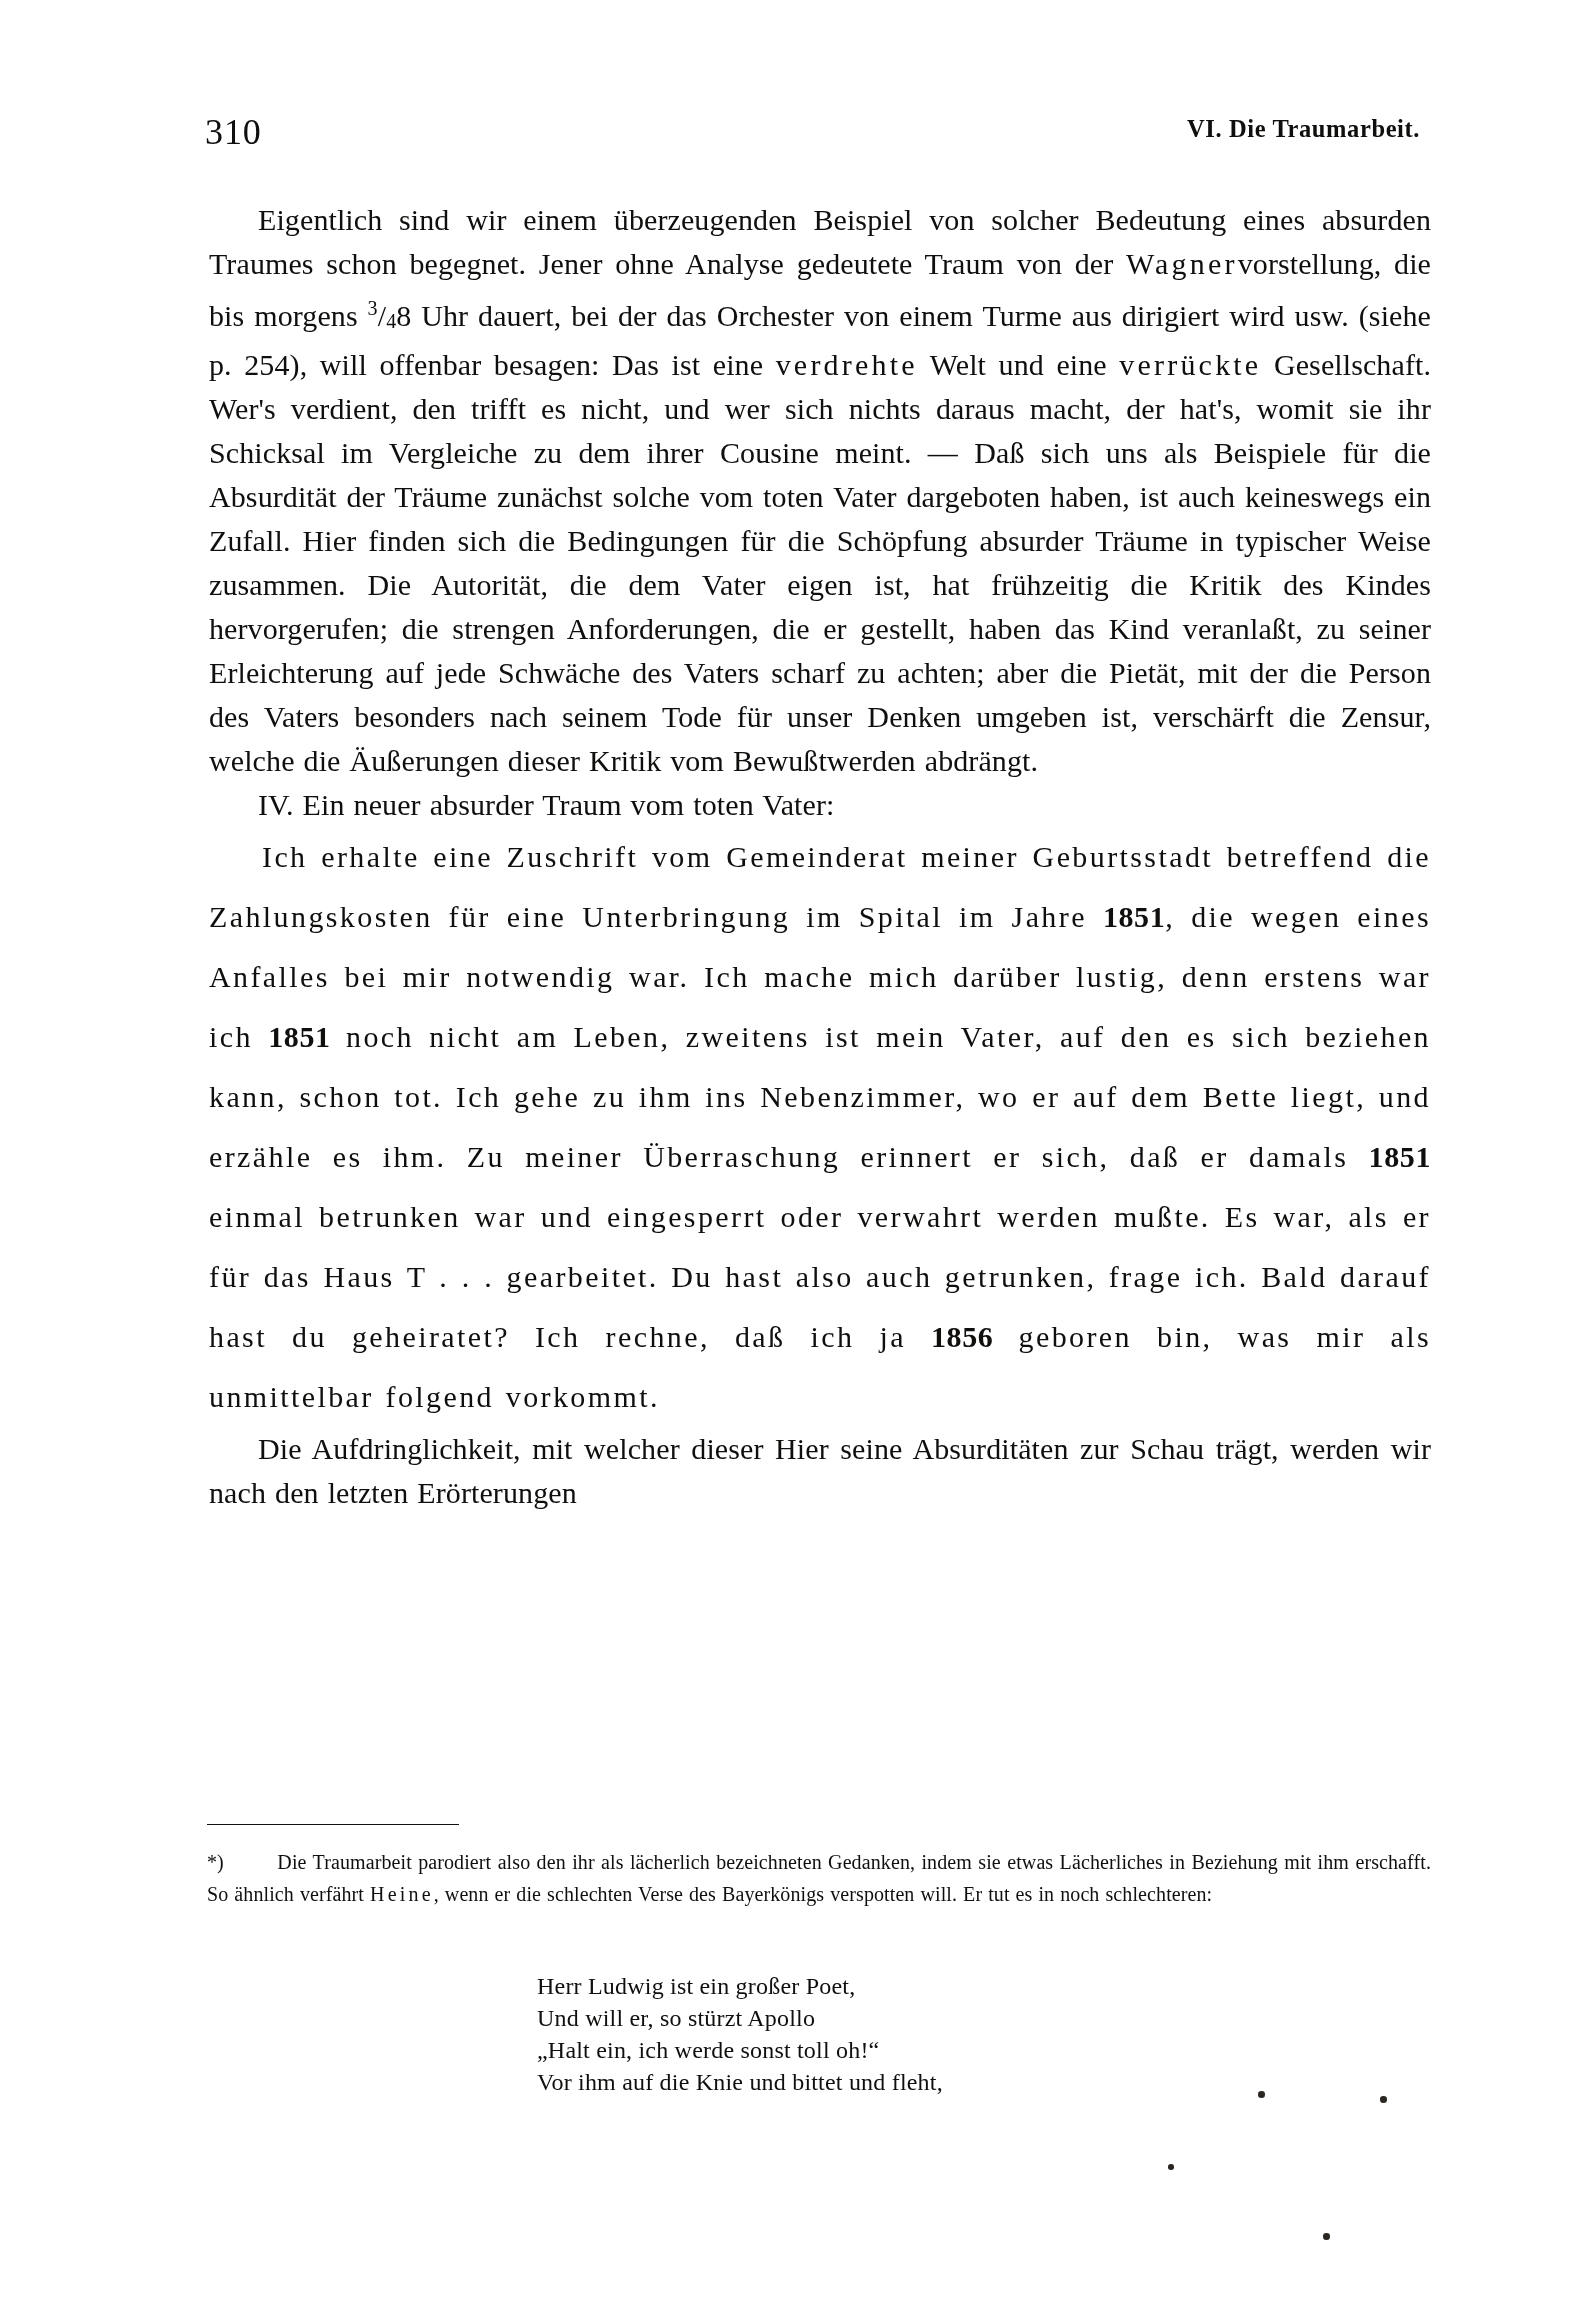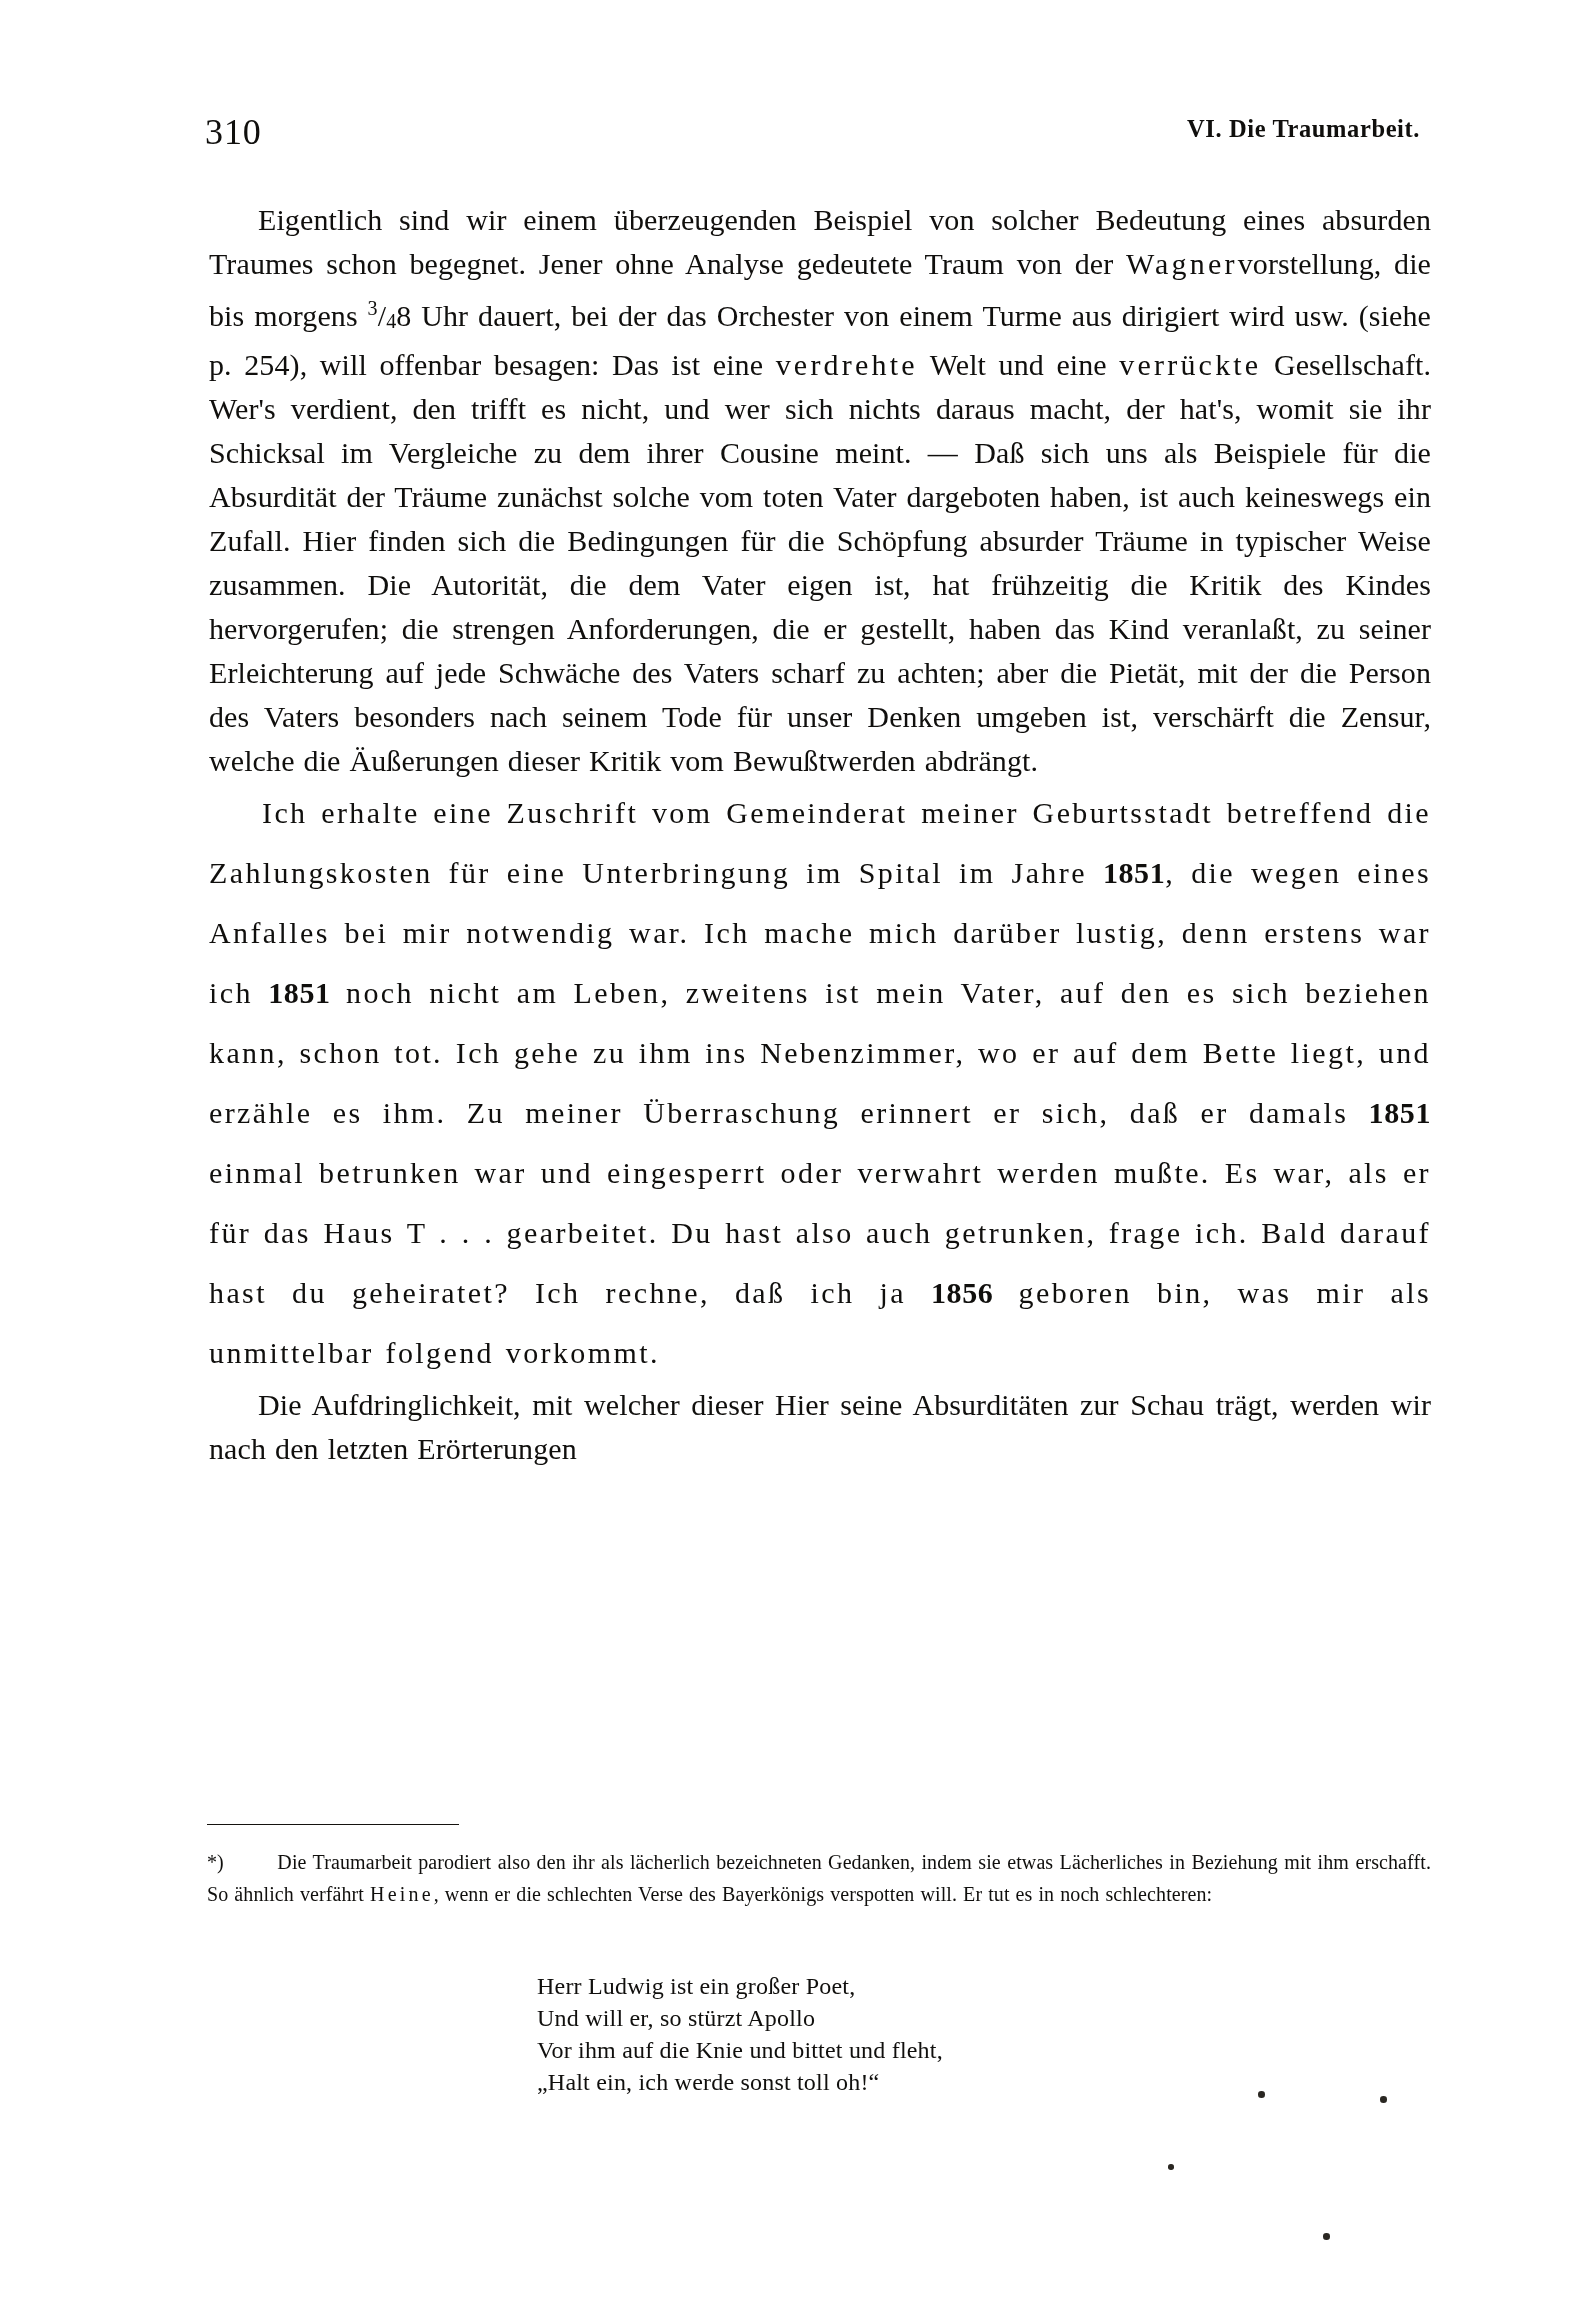--- a/index.html
+++ b/index.html
@@ -139,33 +139,34 @@
 
 <div class="page">
 
   <div class="header">
     <div class="folio">310</div>
     <div class="running-title">VI. Die Traumarbeit.</div>
   </div>
 
   <div class="body-block">
     <p class="bodytext indent" id="p2">Eigentlich sind wir einem überzeugenden Beispiel von solcher Bedeutung eines absurden Traumes schon begegnet. Jener ohne Analyse gedeutete Traum von der <span class="sp">Wagner</span>vorstellung, die bis morgens <span class="frac"><sup>3</sup>/<sub>4</sub>8</span> Uhr dauert, bei der das Orchester von einem Turme aus dirigiert wird usw. (siehe p. 254), will offenbar besagen: Das ist eine <span class="sp">verdrehte</span> Welt und eine <span class="sp">verrückte</span> Gesellschaft. Wer's verdient, den trifft es nicht, und wer sich nichts daraus macht, der hat's, womit sie ihr Schicksal im Vergleiche zu dem ihrer Cousine meint. — Daß sich uns als Beispiele für die Absurdität der Träume zunächst solche vom toten Vater dargeboten haben, ist auch keineswegs ein Zufall. Hier finden sich die Bedingungen für die Schöpfung absurder Träume in typischer Weise zusammen. Die Autorität, die dem Vater eigen ist, hat frühzeitig die Kritik des Kindes hervorgerufen; die strengen Anforderungen, die er gestellt, haben das Kind veranlaßt, zu seiner Erleichterung auf jede Schwäche des Vaters scharf zu achten; aber die Pietät, mit der die Person des Vaters besonders nach seinem Tode für unser Denken umgeben ist, verschärft die Zensur, welche die Äußerungen dieser Kritik vom Bewußtwerden abdrängt.</p>
+    <p class="bodytext indent" id="p3">IV. Ein neuer absurder Traum vom toten Vater:</p>
     <p class="dream" id="dream">Ich erhalte eine Zuschrift vom Gemeinderat meiner Geburtsstadt betreffend die Zahlungskosten für eine Unterbringung im Spital im Jahre <b>1851</b>, die wegen eines Anfalles bei mir notwendig war. Ich mache mich darüber lustig, denn erstens war ich <b>1851</b> noch nicht am Leben, zweitens ist mein Vater, auf den es sich beziehen kann, schon tot. Ich gehe zu ihm ins Nebenzimmer, wo er auf dem Bette liegt, und erzähle es ihm. Zu meiner Überraschung erinnert er sich, daß er damals <b>1851</b> einmal betrunken war und eingesperrt oder verwahrt werden mußte. Es war, als er für das Haus T . . . gearbeitet. Du hast also auch getrunken, frage ich. Bald darauf hast du geheiratet? Ich rechne, daß ich ja <b>1856</b> geboren bin, was mir als unmittelbar folgend vorkommt.</p>
     <p class="bodytext indent" id="p4">Die Aufdringlichkeit, mit welcher dieser Hier seine Absurditäten zur Schau trägt, werden wir nach den letzten Erörterungen</p>
   </div>
 
   <div class="fnrule"></div>
 
   <div class="footnote" id="fn"><span class="fnmark">*)</span> Die Traumarbeit parodiert also den ihr als lächerlich bezeichneten Gedanken, indem sie etwas Lächerliches in Beziehung mit ihm erschafft. So ähnlich verfährt <span class="sp">Heine</span>, wenn er die schlechten Verse des Bayerkönigs verspotten will. Er tut es in noch schlechteren:</div>
 
   <div class="verse">
     <div>Herr Ludwig ist ein großer Poet,</div>
     <div>Und will er, so stürzt Apollo</div>
+    <div>„Halt ein, ich werde sonst toll oh!“</div>
     <div>Vor ihm auf die Knie und bittet und fleht,</div>
-    <div>„Halt ein, ich werde sonst toll oh!“</div>
   </div>
 
   <div class="speck s1"></div>
   <div class="speck s2"></div>
   <div class="speck s3"></div>
   <div class="speck s4"></div>
 
 </div>
 
 

